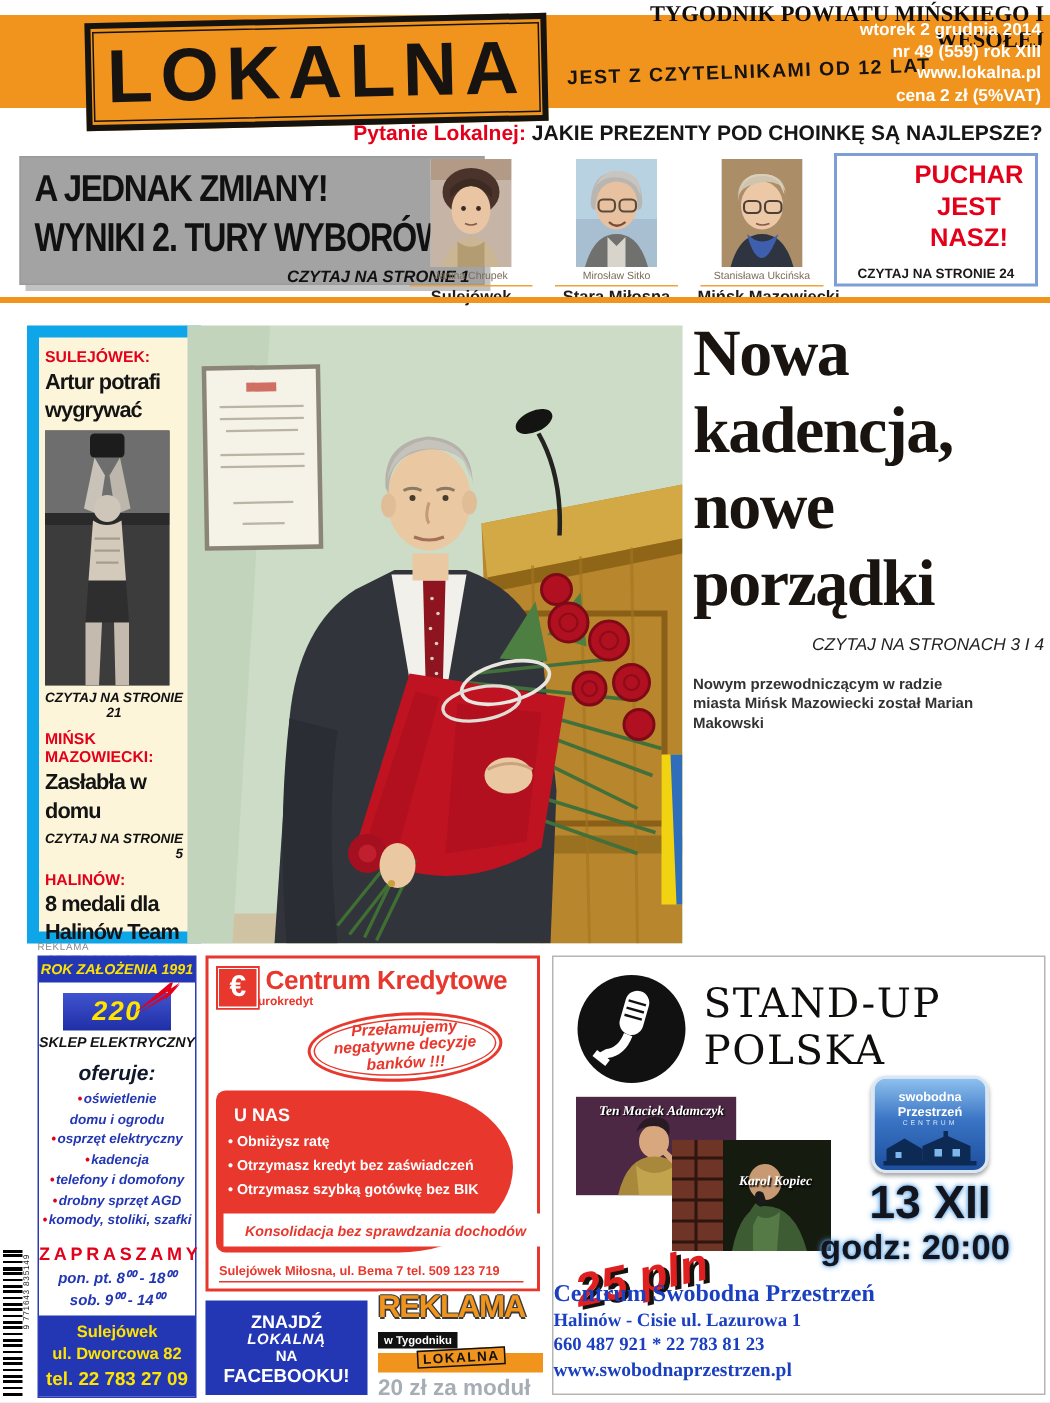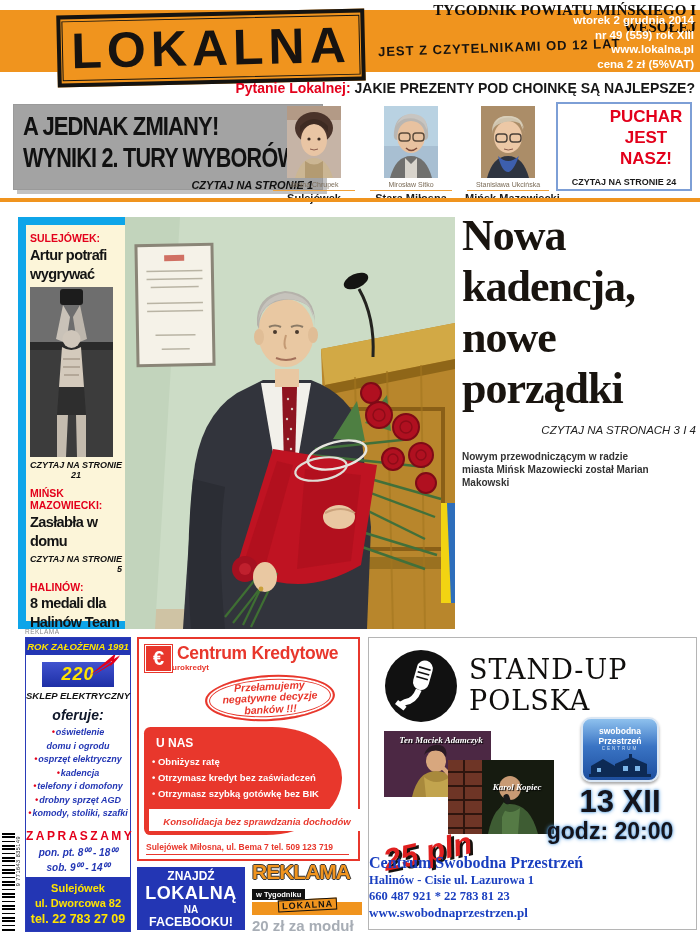--- a/index.html
+++ b/index.html
@@ -103,21 +103,21 @@
   .eu-b{color:#fff;font-weight:bold;font-size:9.5px;line-height:16px;padding-left:8px;white-space:nowrap;}
   .eu-kons{left:10px;top:170px;width:192px;background:#fff;text-align:center;padding:2px 12px;}
   .eu-kons span{color:#e8372c;font-weight:900;font-style:italic;font-size:9.5px;}
   .eu-addr{left:7px;bottom:4px;width:203px;color:#e8372c;font-weight:bold;font-size:8.5px;white-space:nowrap;
            border-bottom:1.5px solid #e8372c;padding-bottom:2px;}
 
   
   .ad-fb{left:137px;top:867px;width:108px;height:63px;background:#2336b4;color:#fff;text-align:center;
          display:flex;flex-direction:column;justify-content:center;}
   .fb1{font-weight:bold;font-size:12px;}
-  .fb2{font-weight:900;font-size:18px;letter-spacing:.5px;}
+  .fb2{font-weight:900;font-size:10px;letter-spacing:.5px;font-style:italic;}
   .fb3{font-weight:bold;font-size:10px;}
   .fb4{font-weight:900;font-size:12.5px;}
 
   
   .ad-mod{left:252px;top:861px;width:110px;height:69px;background:#fff;}
   .mod-rek{font-weight:900;font-size:21px;letter-spacing:-1px;color:#f0941e;
            text-shadow:1px 0 #3a3a3a,-1px 0 #3a3a3a,0 1px #3a3a3a,0 -1px #3a3a3a;line-height:22px;}
   .mod-wt{display:inline-block;background:#111;color:#fff;font-weight:bold;font-size:7.5px;padding:1px 4px;}
   .mod-bar{position:relative;height:13px;background:#f0941e;margin-top:1px;}
   .mod-lok{position:absolute;left:26px;top:-3px;background:#f0941e;border:1.5px solid #111;color:#111;

